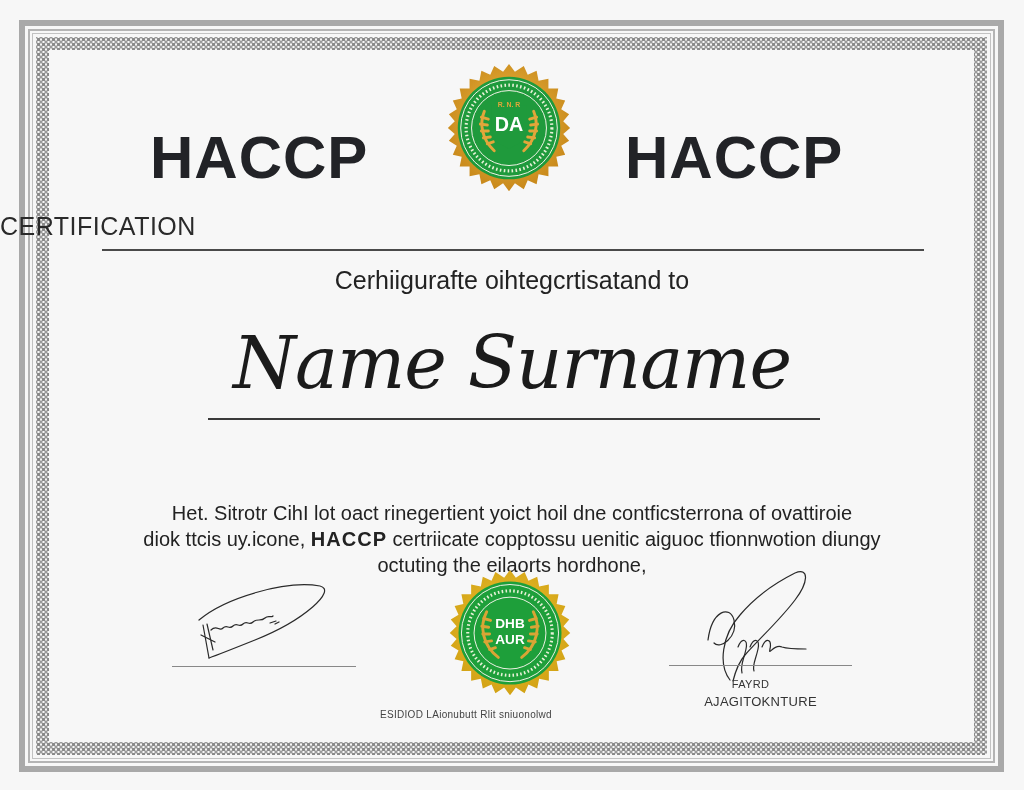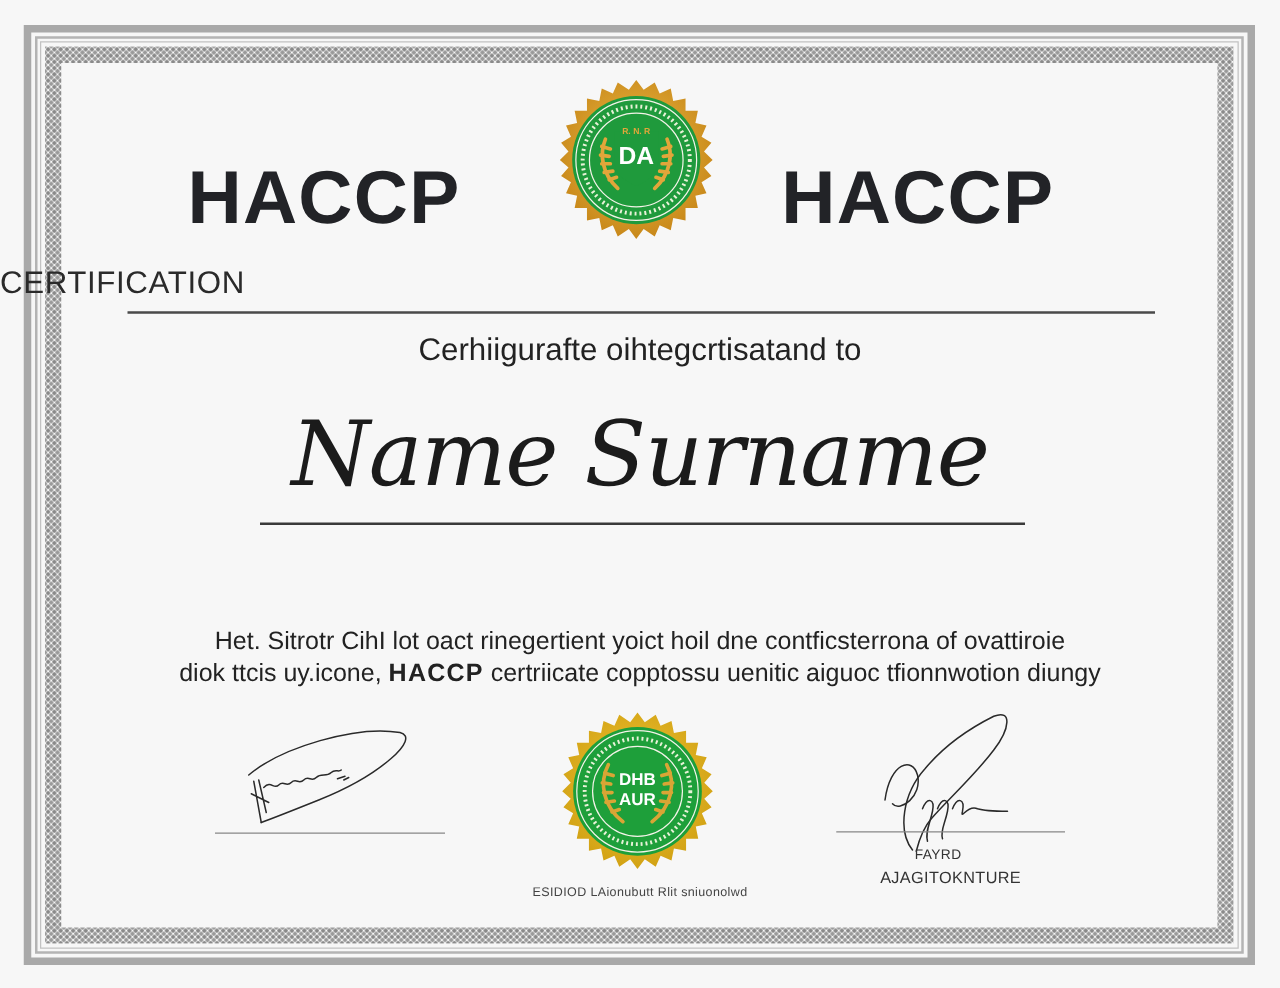--- a/index.html
+++ b/index.html
@@ -91,21 +91,21 @@
   .sig-line-right { left: 669px; top: 665px; width: 183px; }
   .sig-caption {
     position: absolute; text-align: center; font-size: 13px; color: #333;
     line-height: 17px; letter-spacing: 0.3px;
   }
   .sig-caption-left { left: 172px; width: 184px; top: 677px; }
   .sig-caption-right { left: 669px; width: 183px; top: 676px; }
   .sig-caption-right .l1 { font-size: 11px; margin-left: -20px; display:block;text-align:center; }
   .seal-caption {
     position: absolute; left: 380px; width: 264px; top: 709px;
-    text-align: center; font-size: 10px; color: #444; letter-spacing: 0.3px;
+    text-align: left; font-size: 10px; color: #444; letter-spacing: 0.3px;
   }
 </style>
 </head>
 <body>
 
 <div class="outer-frame"></div>
 <div class="frame-line-1"></div>
 <div class="frame-line-2"></div>
 <div class="dot-band"></div>
 
@@ -148,20 +148,21 @@
   <div class="recipient">Name Surname</div>
   <div class="rule-name"></div>
 
   <div class="body-text">
     <div>Het. Sitrotr CihI lot oact rinegertient yoict hoil dne contficsterrona of ovattiroie</div>
     <div>
       <span>diok ttcis uy.icone,</span>
       <span class="em">HACCP</span>
       <span>certriicate copptossu uenitic aiguoc tfionnwotion diungy</span>
     </div>
+    <div>octuting the eilaorts hordhone,</div>
   </div>
 
   <div class="sig sig-left-img">
     <svg width="140" height="85" viewBox="0 0 140 85">
       <g fill="none" stroke="#2a2a2a" stroke-width="1.2" stroke-linecap="round">
         <path d="M4,40 C30,18 90,0 125,6 C142,10 110,40 60,60 C40,68 25,74 14,78"></path>
         <path d="M8,45 L14,78 M12,44 L18,70 M6,55 L20,62"></path>
         <path d="M16,50 c6,-6 8,2 12,-2 c4,-4 6,2 10,-2 c4,-4 6,2 10,-2 c4,-4 6,2 10,-2 c4,-4 8,0 12,-4 c3,-3 6,0 8,-2"></path>
         <path d="M75,43 l6,-2 M80,44 l4,-2"></path>
       </g>

